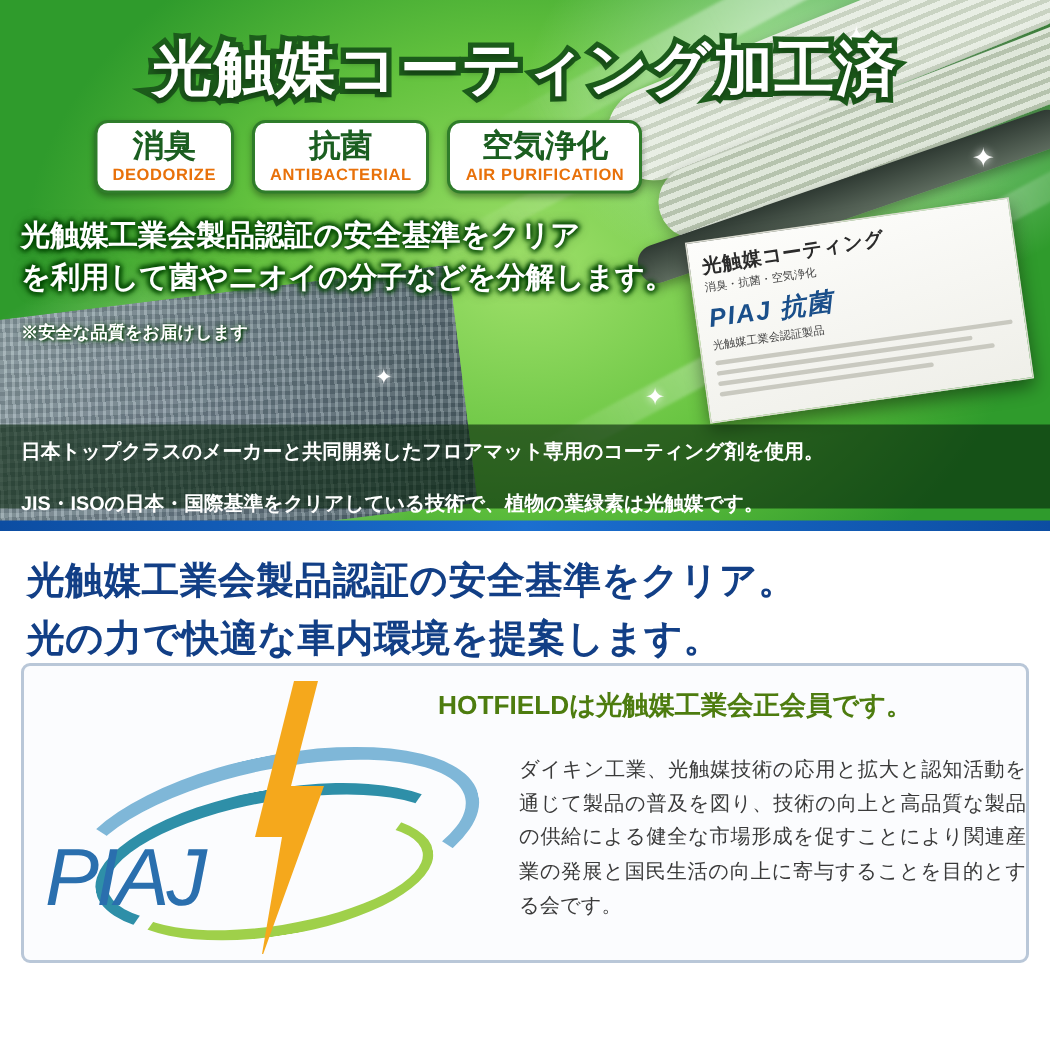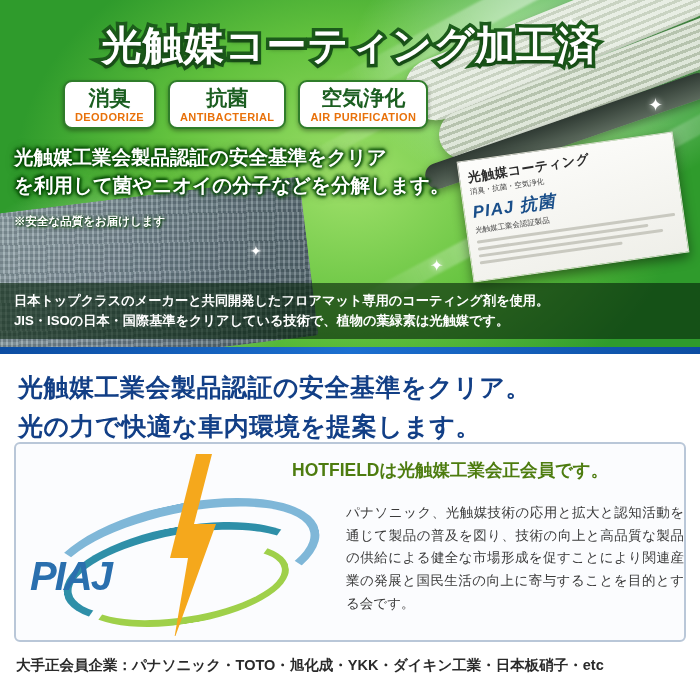--- a/index.html
+++ b/index.html
@@ -226,20 +226,21 @@
     justify-content: center;
     box-sizing: border-box;
     padding: 0 14px;
   }
   .caption-strip div {
     color: #ffffff;
     font-size: 13.2px;
     line-height: 1.55;
     font-weight: bold;
     white-space: nowrap;
+    margin-top: 15px;
   }
 
   
   .divider {
     position: absolute;
     left: 0;
     top: 347px;
     width: 700px;
     height: 7px;
     background: linear-gradient(90deg, #0c4da2, #1b6fd0 50%, #0c4da2);
@@ -310,22 +311,22 @@
     left: 54px; top: 92px; width: 200px; height: 66px;
     border-width: 7px;
     border-bottom-color: #9fd04a;
     border-right-color: #9fd04a;
     transform: rotate(-9deg);
   }
   .piaj-text {
     position: absolute;
     left: 8px;
     top: 102px;
-    font-size: 40px;
-    font-weight: bold;
+    font-size: 54px;
+    font-weight: normal;
     font-style: italic;
     color: #2a6fae;
     letter-spacing: -2px;
   }
   .bolt {
     position: absolute;
     left: 140px;
     top: 2px;
     width: 60px;
     height: 186px;
@@ -439,18 +440,17 @@
         <div class="ellipse ell1"></div>
         <div class="ellipse ell2"></div>
         <div class="ellipse ell3"></div>
         <svg class="bolt" viewBox="0 0 60 186">
           <polygon points="34,0 8,104 26,104 12,186 54,70 32,70 50,0" fill="#f5a81c"></polygon>
         </svg>
         <div class="piaj-text">PIAJ</div>
       </div>
 
       <div class="piaj-title">HOTFIELDは光触媒工業会正会員です。</div>
-      <div class="piaj-body">パナソニック、光触媒技術の応用と拡大と認知活動を通じて製品の普及を図り、技術の向上と高品質な製品の供給による健全な市場形成を促すことにより関連産業の発展と国民生活の向上に寄与することを目的とする会です。</div>
-    </div>
-
-    <div class="members">大手正会員企業：パナソニック・TOTO・旭化成・YKK・ダイキン工業・日本板硝子・etc</div>
+      <div class="piaj-body">ダイキン工業、光触媒技術の応用と拡大と認知活動を通じて製品の普及を図り、技術の向上と高品質な製品の供給による健全な市場形成を促すことにより関連産業の発展と国民生活の向上に寄与することを目的とする会です。</div>
+    </div>
+
   </div>
 </div>
 
 </body></html>

